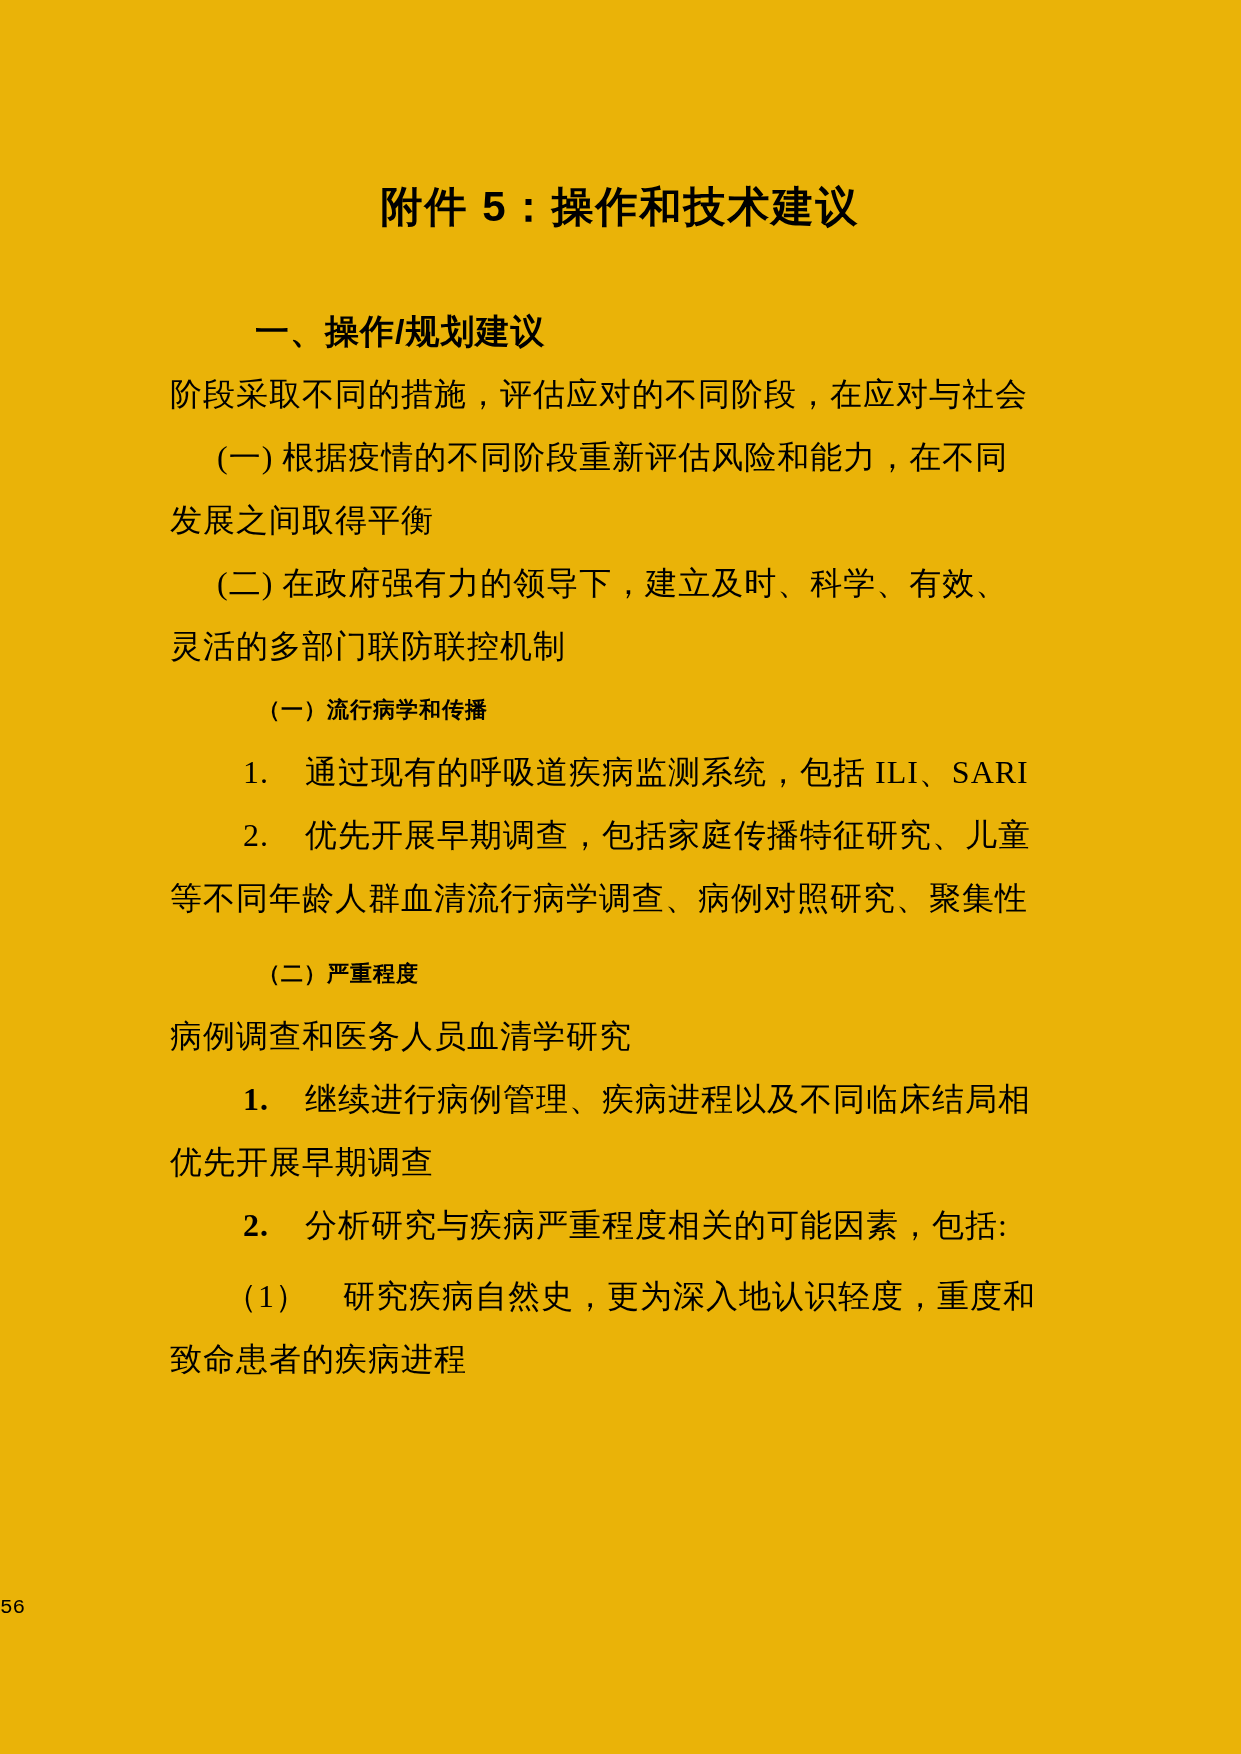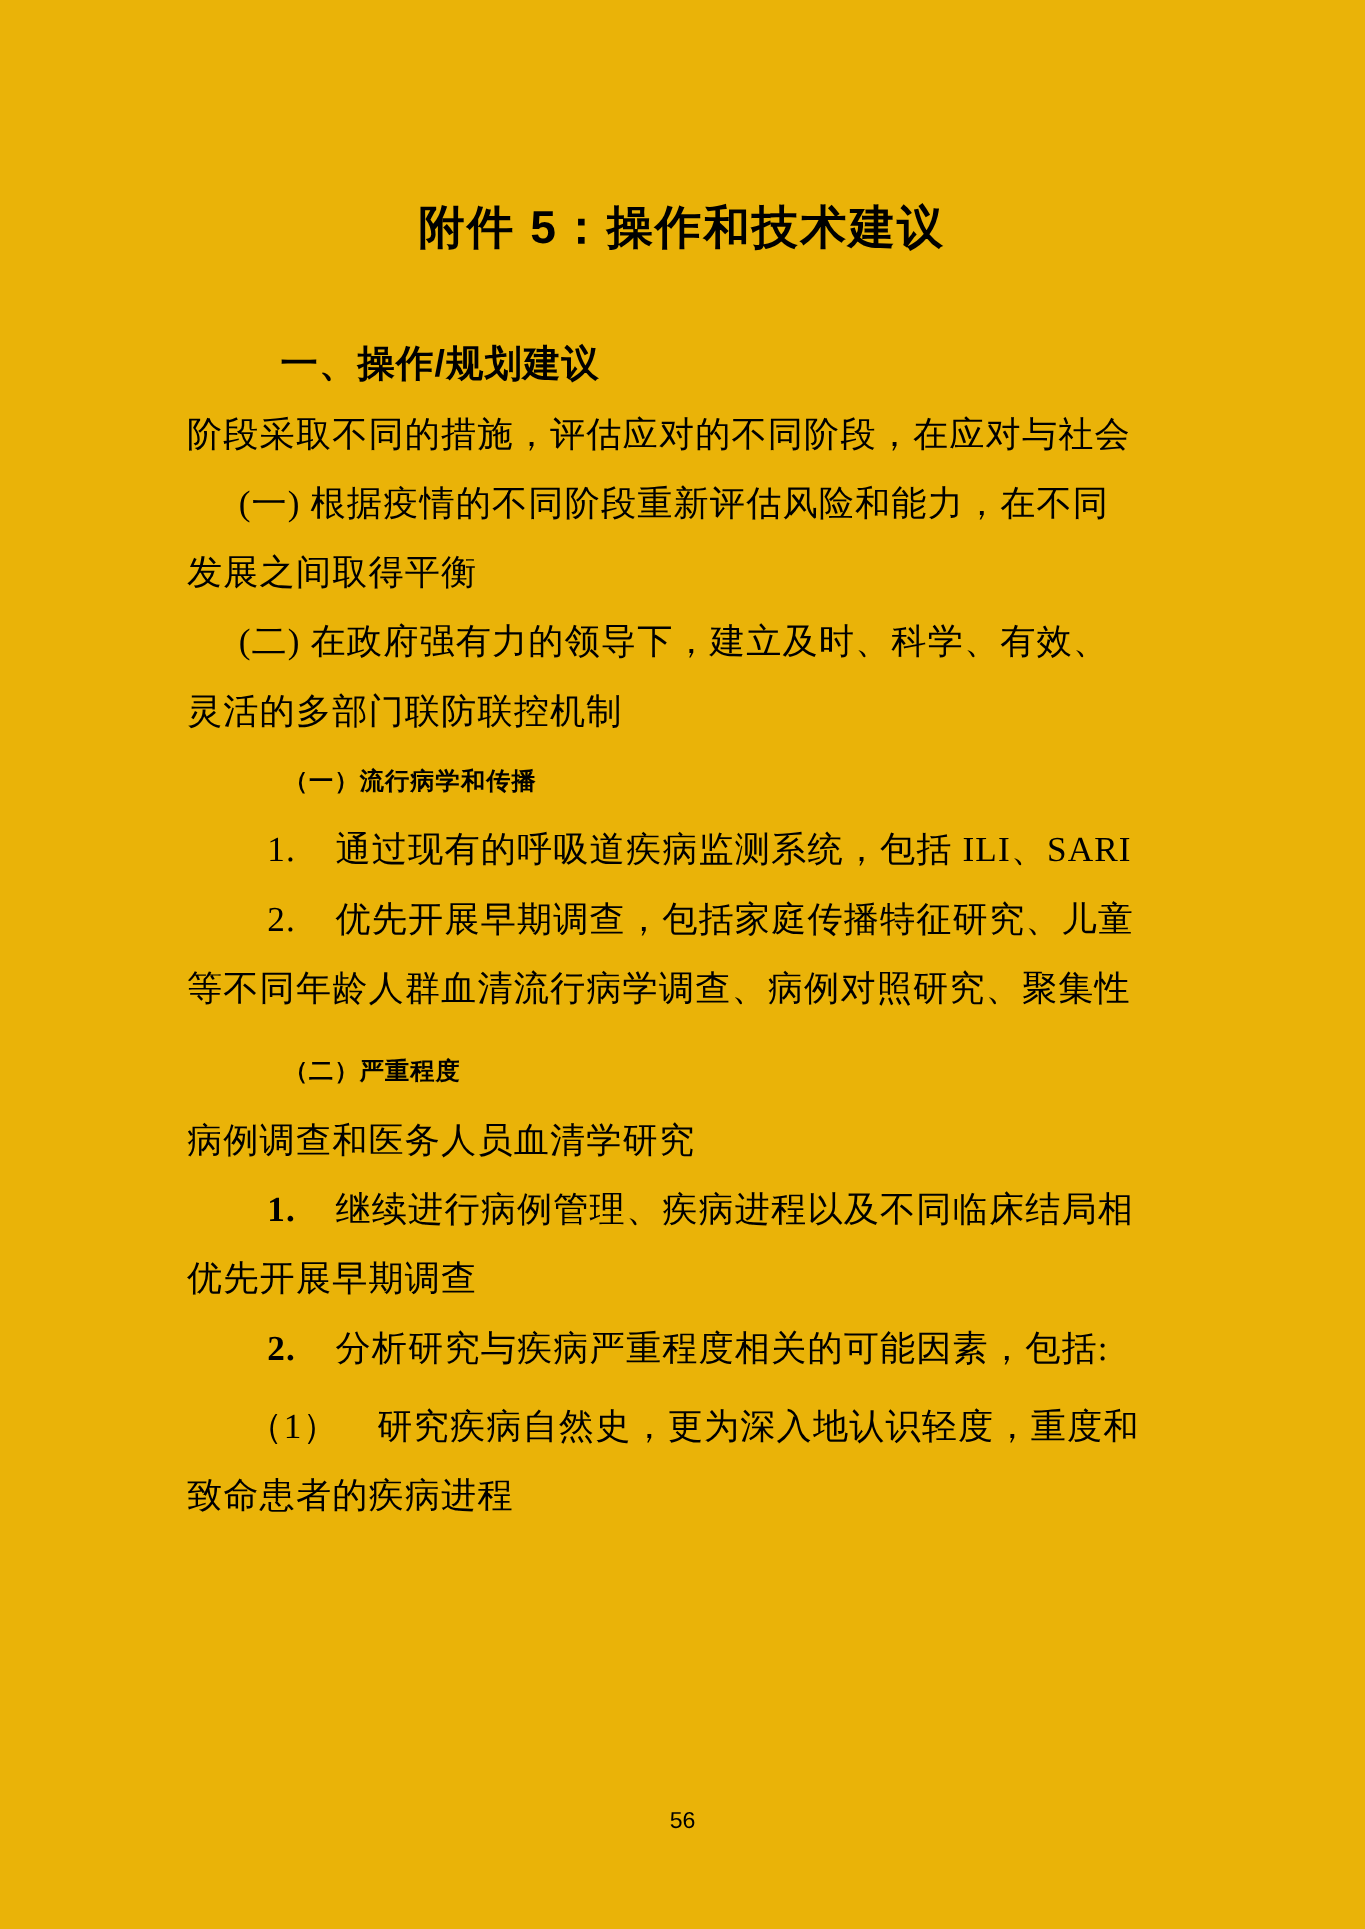--- a/index.html
+++ b/index.html
@@ -56,26 +56,25 @@
 
   .num { display: inline-block; min-width: 62px; }
   .num.bold { font-weight: 700; }
   .sub .num { min-width: 118px; }
 
   .page-number {
     position: absolute;
     top: 1596px;
     left: 0;
     right: 0;
-    text-align: center;
-    font-family: Liberation Sans, sans-serif;
+    text-align: left;
+    font-family: Liberation Mono, monospace;
     font-size: 21px;
     line-height: 24px;
     letter-spacing: 0;
-    margin-top: 48px;
   }
 </style>
 </head>
 <body>
 
 <div class="page">
   <div class="content">
     <div class="doc-title">附件 5：操作和技术建议</div>
     <div id="doc-blocks">
         <div class="line h1">一、操作/规划建议</div>

